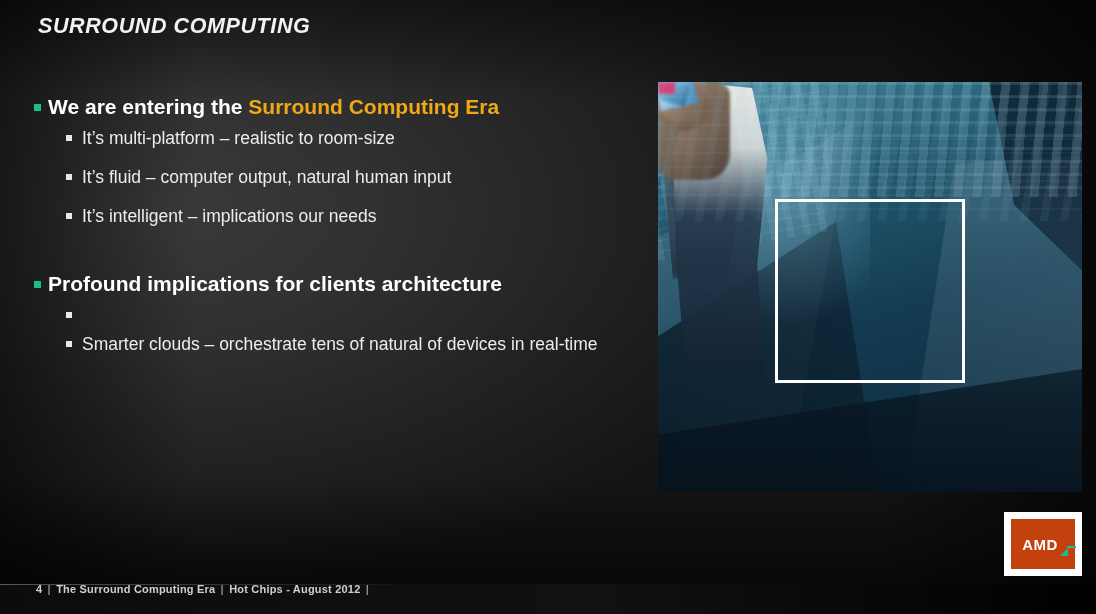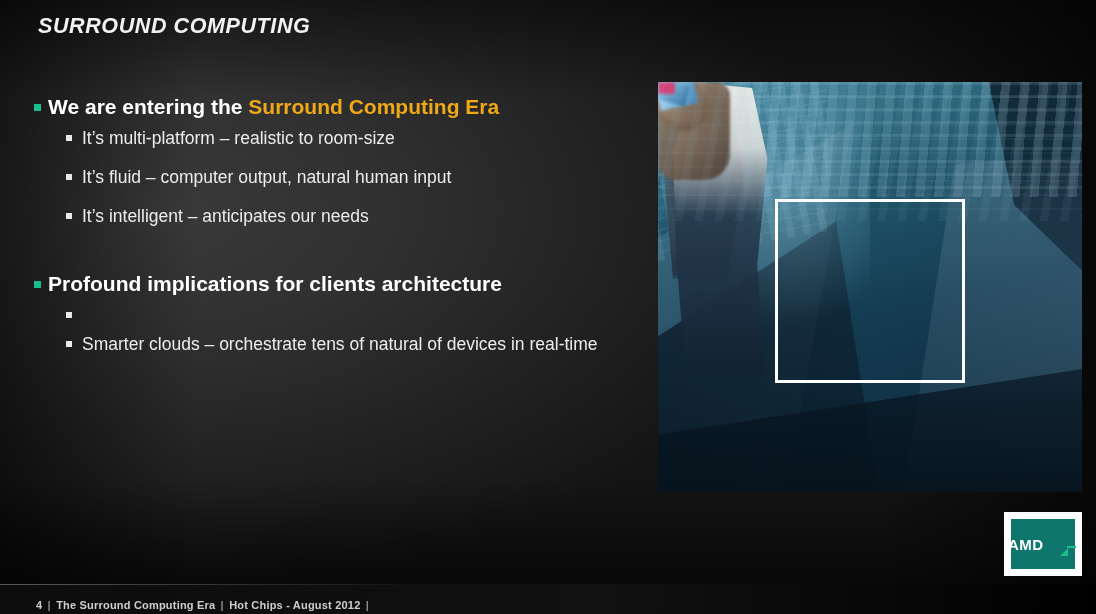--- a/index.html
+++ b/index.html
@@ -246,21 +246,21 @@
     position: absolute;
     left: 0;
     top: 0;
     width: 396px;
     height: 1px;
     background: linear-gradient(to right, rgba(150,150,150,0.55), rgba(150,150,150,0.05));
   }
   .footer-text {
     position: absolute;
     left: 36px;
-    bottom: 3px;
+    bottom: 19px;
     font-size: 11px;
     font-weight: bold;
     color: #cfcfcf;
     letter-spacing: 0.2px;
     z-index: 7;
     white-space: nowrap;
   }
   .footer-text .sep { color: #8c8c8c; margin: 0 2px; }
 
   .logo {
@@ -271,24 +271,25 @@
     height: 64px;
     background: #ffffff;
     z-index: 7;
     display: flex;
     align-items: center;
     justify-content: center;
   }
   .logo-inner {
     width: 64px;
     height: 50px;
-    background: #0f766e;
+    background: #c2410c;
     position: relative;
     display: flex;
     align-items: center;
+    justify-content: center;
   }
   .logo-text {
     color: #fff;
     font-size: 15px;
     font-weight: bold;
     letter-spacing: 0.5px;
     transform: translateX(-3px);
   }
   .logo-arrow {
     position: absolute;
@@ -326,21 +327,21 @@
       <li>
         <span class="sq-white"></span>
         <span class="l2-text">It’s multi-platform – realistic to room-size</span>
       </li>
       <li>
         <span class="sq-white"></span>
         <span class="l2-text">It’s fluid – computer output, natural human input</span>
       </li>
       <li>
         <span class="sq-white"></span>
-        <span class="l2-text">It’s intelligent – anticipates our needs</span>
+        <span class="l2-text">It’s intelligent – implications our needs</span>
       </li>
     </ul>
 
     <div class="group-gap"></div>
 
     <div class="bullet-l1">
       <span class="sq-green"></span>
       <div class="l1-text"><span>Profound implications for clients architecture</span></div>
     </div>
     <ul class="sub-list">

